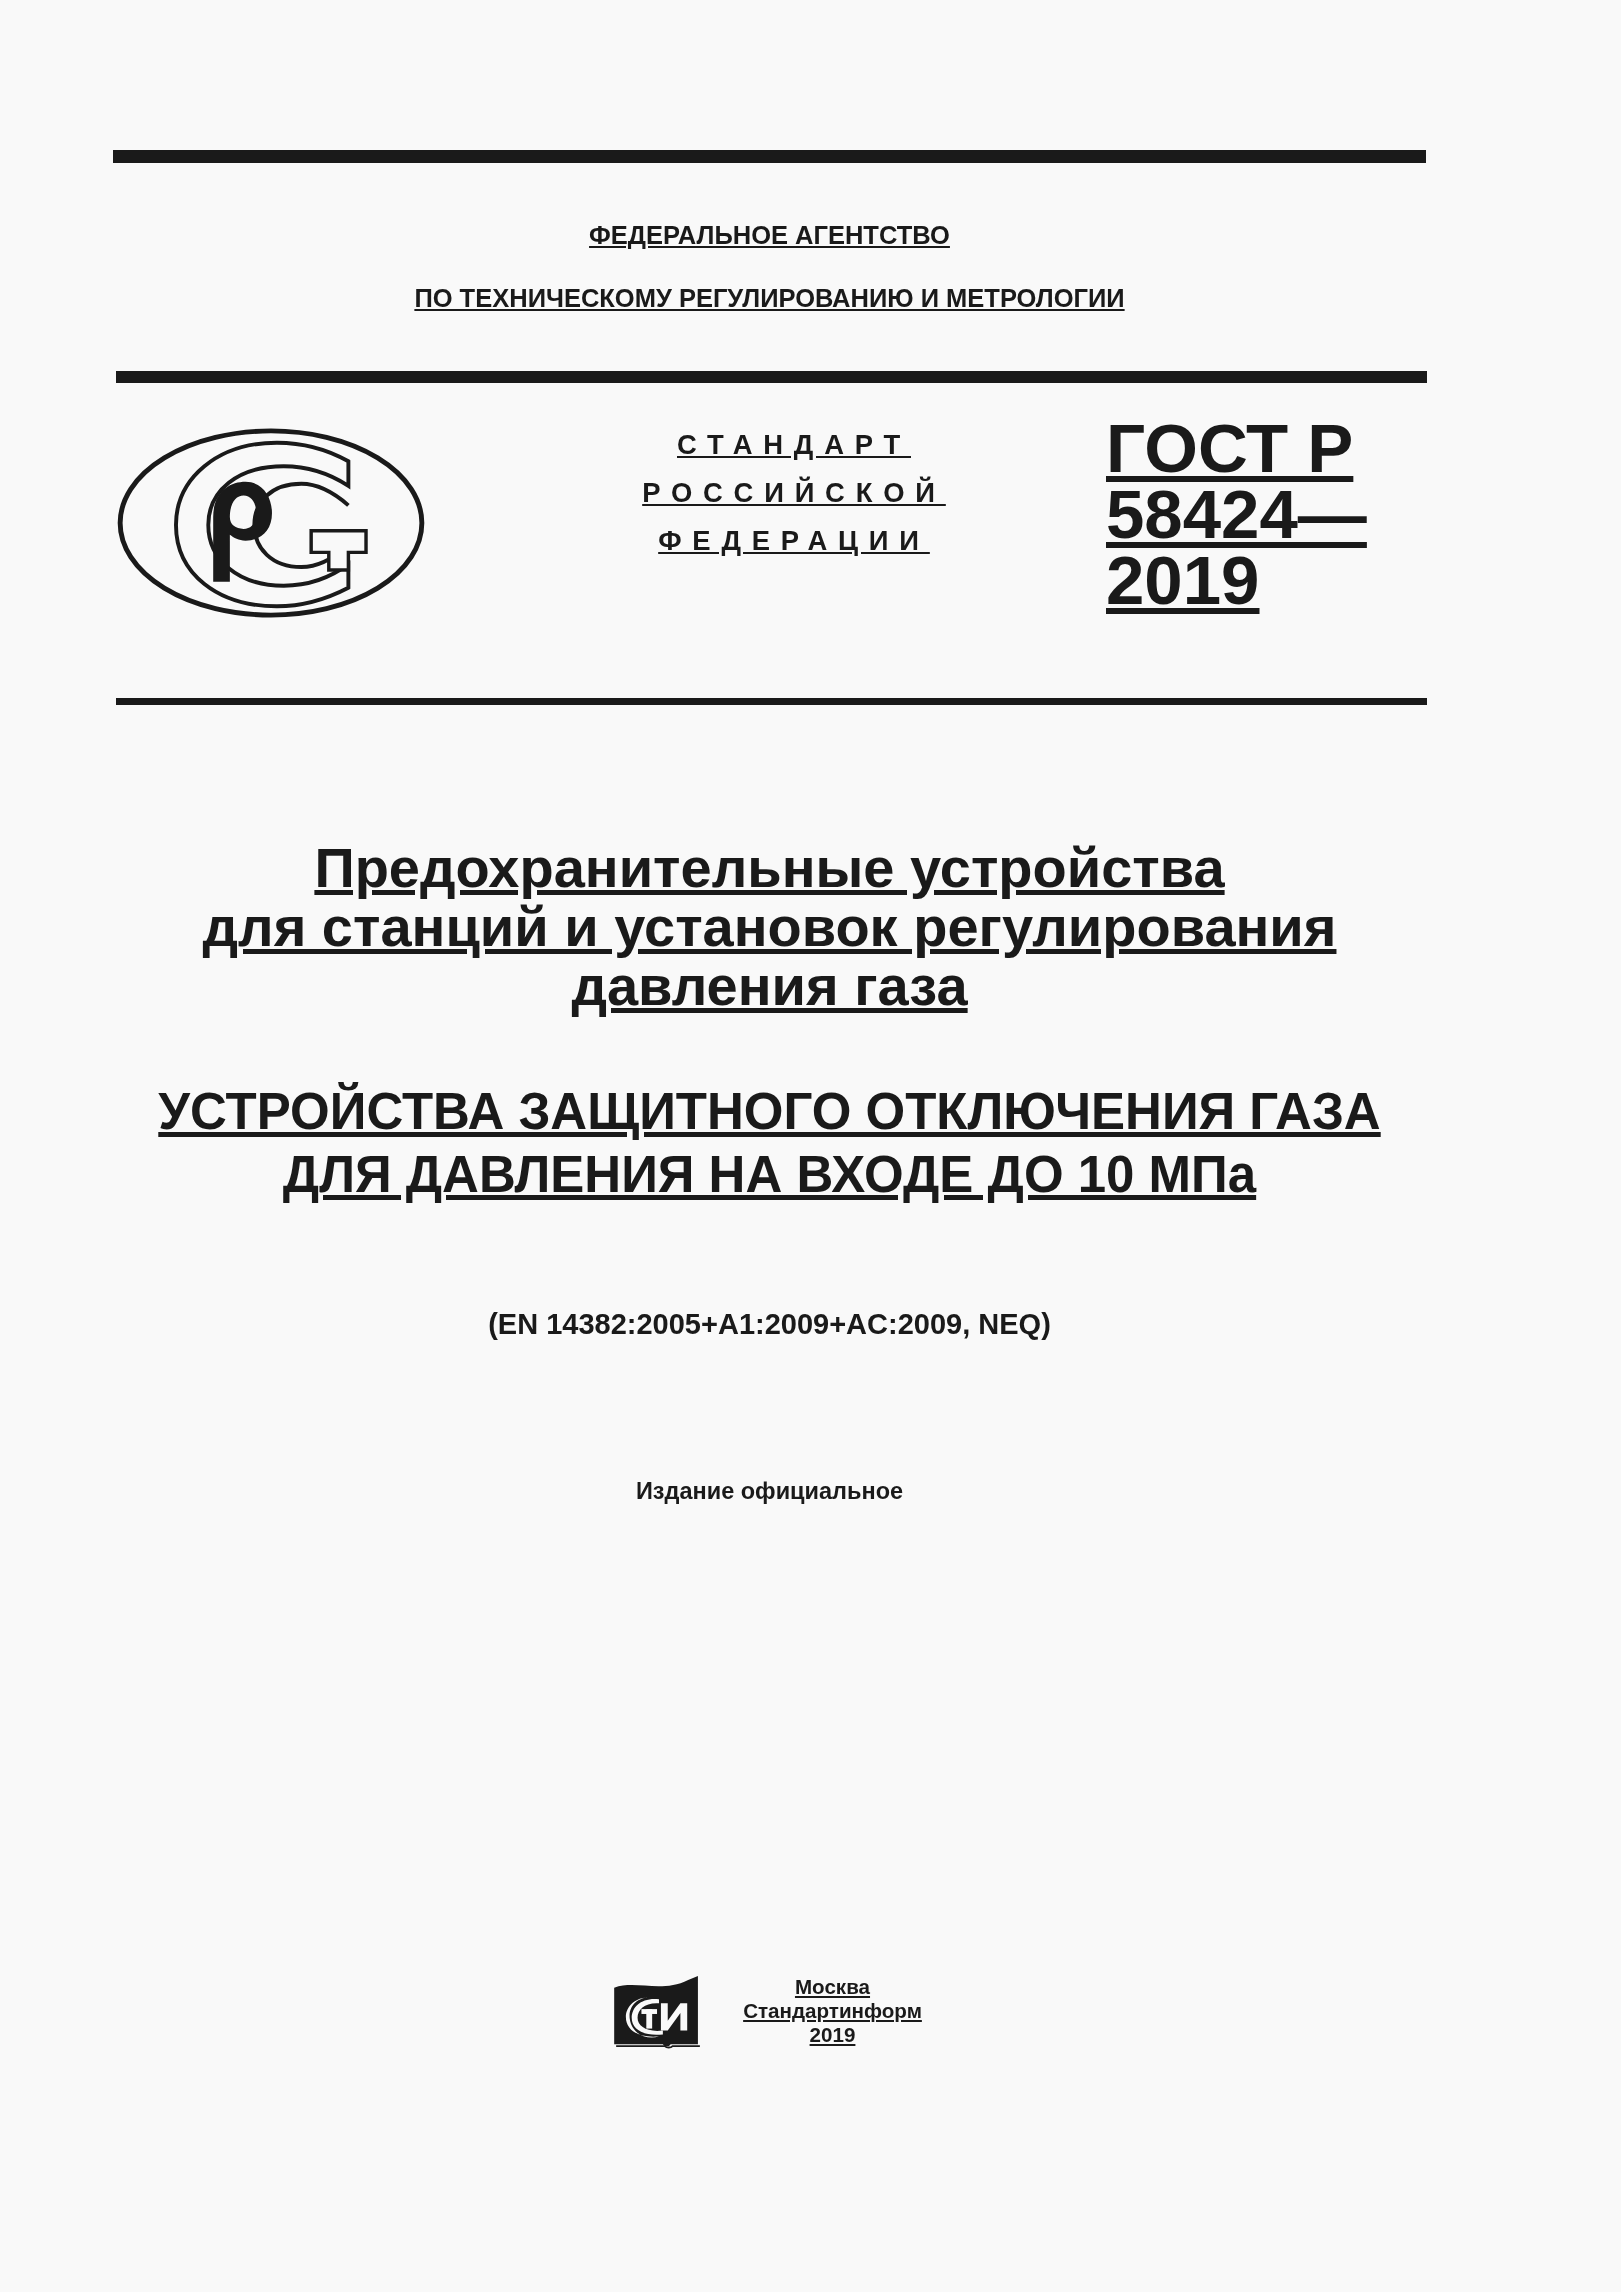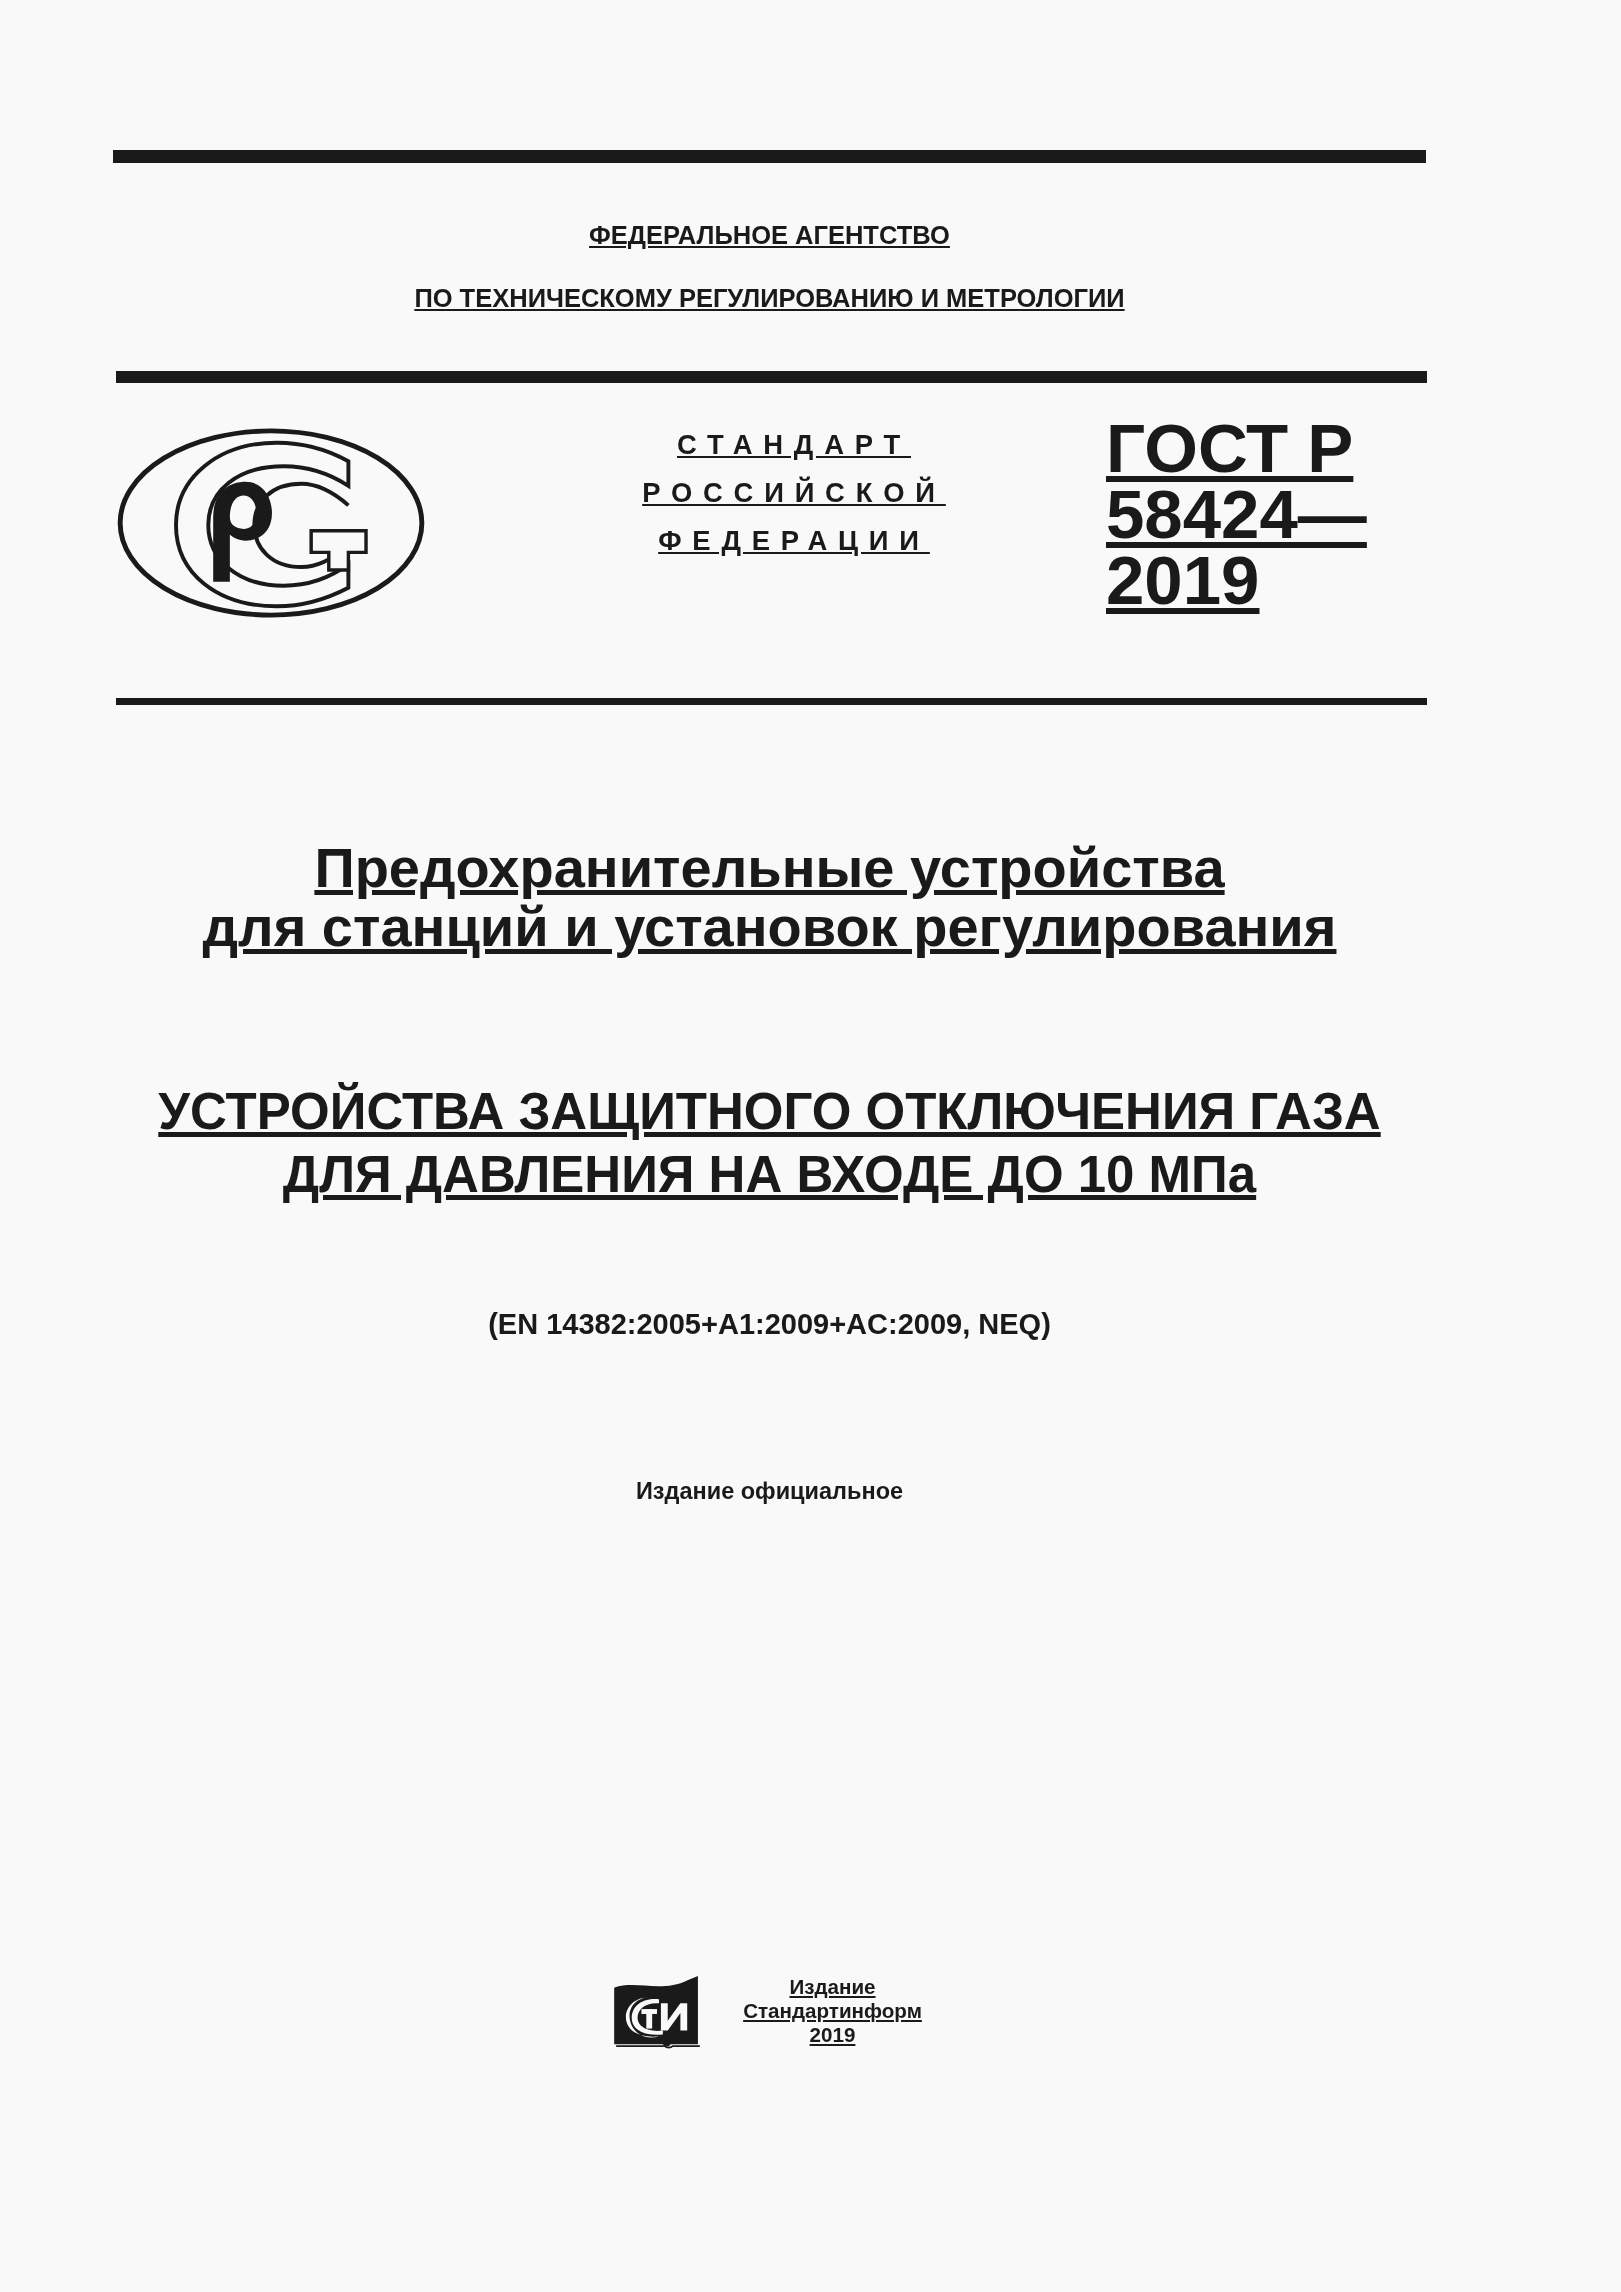--- a/index.html
+++ b/index.html
@@ -93,20 +93,21 @@
   <span class="line">ГОСТ Р</span>
   <span class="line">58424—</span>
   <span class="line">2019</span>
 </div>
 
 <div class="rule" style="left:116px; top:698px; width:1311px; height:6.9px;"></div>
 
 <div class="abs title1">
   <span class="line">Предохранительные устройства</span>
   <span class="line">для станций и установок регулирования</span>
+  <span class="line">давления газа</span>
 </div>
 
 <div class="abs title2">
   <span class="line">УСТРОЙСТВА ЗАЩИТНОГО ОТКЛЮЧЕНИЯ ГАЗА</span>
   <span class="line">ДЛЯ ДАВЛЕНИЯ НА ВХОДЕ ДО 10 МПа</span>
 </div>
 
 <div class="abs eqv">(EN 14382:2005+A1:2009+AC:2009, NEQ)</div>
 
 <div class="abs edition">Издание официальное</div>
@@ -121,17 +122,17 @@
     <path d="M 48 24 C 30 22 20 32 20 43 C 20 55 32 62 52 60 L 52 56 C 36 58 26 52 26 43 C 26 34 34 27 48 28 Z" fill="#f9f9f9"></path>
 
     <rect x="30" y="34" width="16" height="5" fill="#f9f9f9"></rect>
     <rect x="35" y="34" width="6" height="20" fill="#f9f9f9"></rect>
 
     <path d="M 50 28 L 57 28 L 57 46 L 70 28 L 77 28 L 77 56 L 70 56 L 70 38 L 57 56 L 50 56 Z" fill="#f9f9f9"></path>
   </svg>
 </div>
 
 <div class="abs publisher">
-  <span class="line">Издание</span>
+  <span class="line">Москва</span>
   <span class="line">Стандартинформ</span>
   <span class="line">2019</span>
 </div>
 
 
 </body></html>

